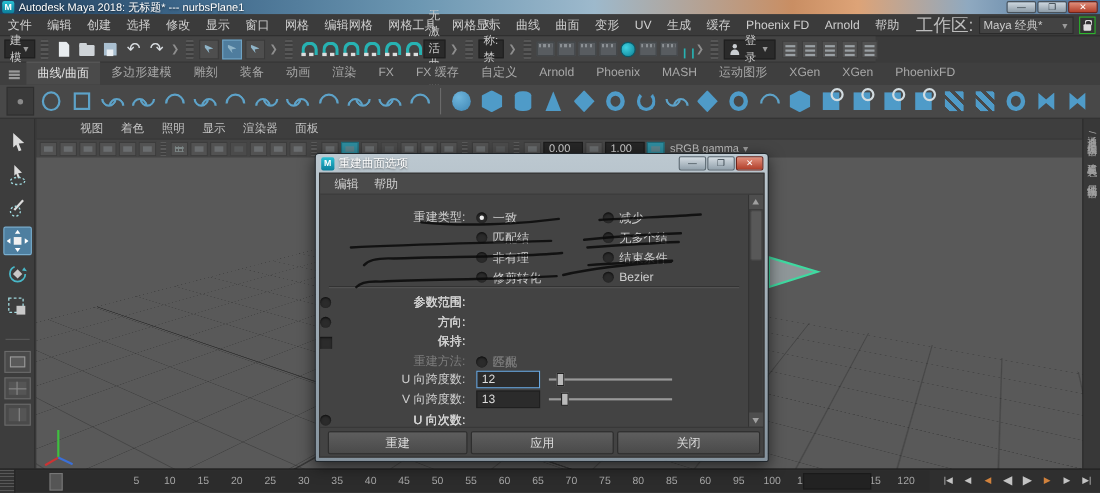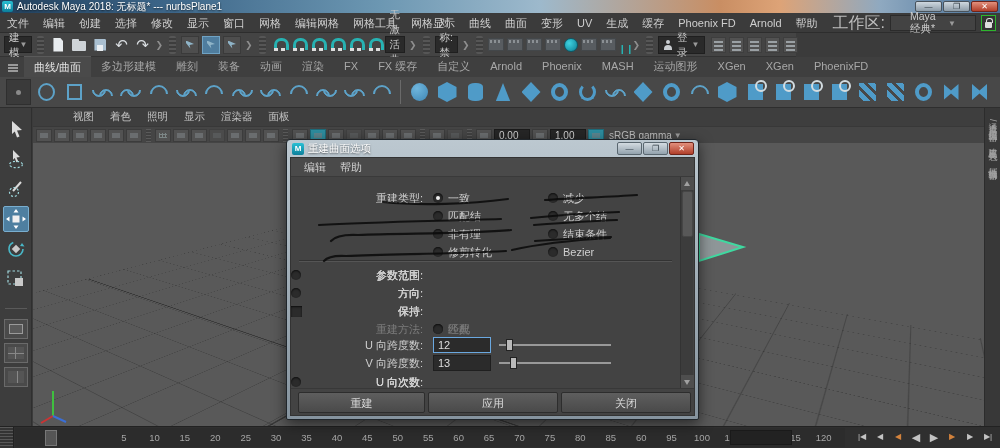--- a/index.html
+++ b/index.html
@@ -17,21 +17,21 @@
   .wb{width:27px;height:11px;border:1px solid #49535c;border-radius:2px;
     background:linear-gradient(#cfd8df,#8d9ca8);color:#243038;font-size:8px;line-height:9px;text-align:center}
   .wb.close{background:linear-gradient(#e2907d,#b13f2a);color:#fff;border-color:#6e241a}
   
   .menubar{position:absolute;left:0;top:13px;width:1000px;height:20px;background:#3b3b3b;border-bottom:1px solid #2d2d2d;display:flex;align-items:center}
   .mitems{display:flex}
   .mitem{padding:0 7px;font-size:11px;color:#cfcfcf;line-height:20px;white-space:nowrap}
   .mbright{position:absolute;right:4px;top:0;height:20px;display:flex;align-items:center;gap:5px}
   .wslabel{font-size:16px;color:#bdbdbd}
   .wsdrop{width:86px;height:16px;background:#434343;border:1px solid #2b2b2b;font-size:10.5px;color:#ccc;
-    display:flex;align-items:center;padding:0 19px;justify-content:space-between}
+    display:flex;align-items:center;padding:0 3px;justify-content:space-between}
   .caret{font-size:8px;color:#9a9a9a}
   .lockbox{width:15px;height:16px;border:1px solid #2db52d;background:#333;position:relative}
   .lockbox::before{content:"";position:absolute;left:4px;top:2px;width:5px;height:4px;border:1.5px solid #ddd;border-bottom:none;border-radius:3px 3px 0 0}
   .lockbox::after{content:"";position:absolute;left:3px;top:6px;width:7px;height:6px;background:#ddd;border-radius:1px}
   
   .statusline{position:absolute;left:0;top:33px;width:796px;height:24px;background:#444;border-bottom:1px solid #333;
     display:flex;align-items:center;padding:0 4px;gap:3px}
   .fld{background:#2a2a2a;border:1px solid #1f1f1f;color:#c8c8c8;font-size:10.5px;height:17px;line-height:15px;padding:0 4px;display:flex;align-items:center}
   .mode{width:78px;justify-content:space-between}
   .knurl{width:7px;height:18px;background:repeating-linear-gradient(0deg,#565656 0 2px,#3d3d3d 2px 4px);border-radius:2px;margin:0 2px;flex:none}

